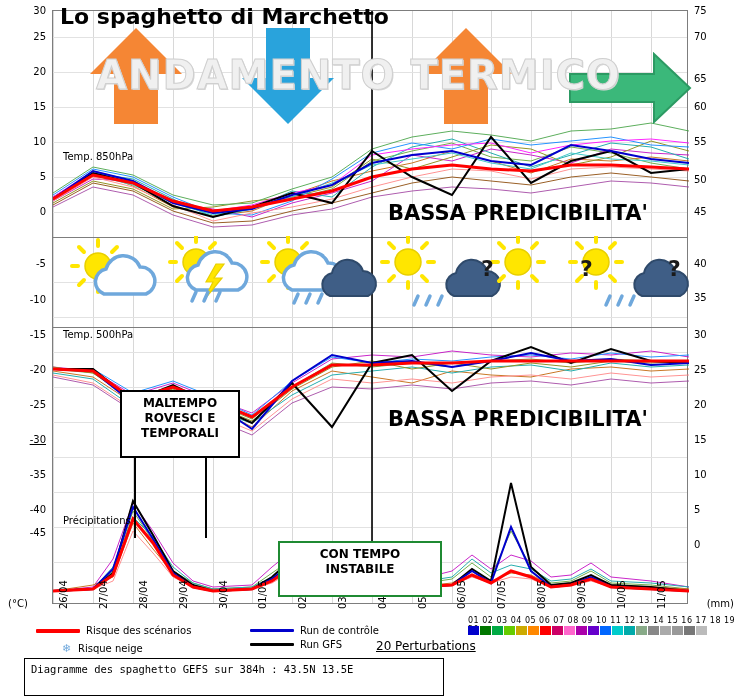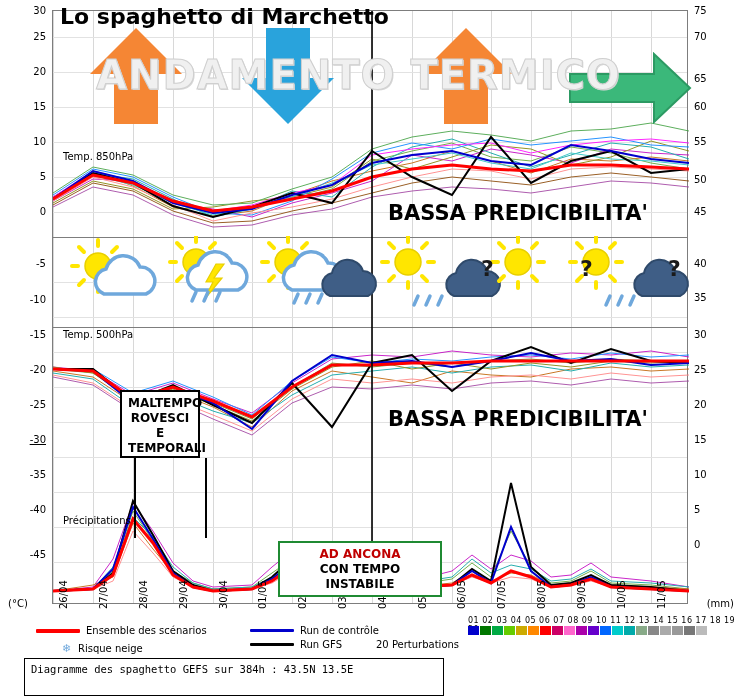--- a/index.html
+++ b/index.html
@@ -87,21 +87,21 @@
   }
   .copy-box{
     position:absolute;border:1px solid #000;background:#fff;box-sizing:border-box;
     font-family:"DejaVu Sans Mono", monospace;font-size:10.5px;line-height:14px;
     padding:3px 6px;
   }
   .swatches{position:absolute;display:flex;}
   .swatches i{display:block;width:11px;height:9px;margin-right:1px;}
   .swnums{position:absolute;font-size:8px;letter-spacing:0.5px;
           font-family:"DejaVu Sans", sans-serif;}
-  .perturb-label{position:absolute;font-size:10px;}
+  .perturb-label{position:absolute;font-size:12px;text-decoration:underline;}
   .snow-dot{
     position:absolute;width:9px;height:9px;color:#6fa8dc;font-size:11px;line-height:9px;
   }
 </style>
 </head>
 <body>
 
 <div id="root">
 
   <div class="plot-frame">
@@ -205,21 +205,21 @@
   <div class="ytick" style="top:171px;">5</div>
   <div class="ytick" style="top:206px;">0</div>
   <div class="ytick" style="top:258px;">-5</div>
   <div class="ytick" style="top:294px;">-10</div>
   <div class="ytick" style="top:329px;">-15</div>
   <div class="ytick" style="top:364px;">-20</div>
   <div class="ytick" style="top:399px;">-25</div>
   <div class="ytick" style="top:434px;text-decoration:underline;">-30</div>
   <div class="ytick" style="top:469px;">-35</div>
   <div class="ytick" style="top:504px;">-40</div>
-  <div class="ytick" style="top:549px;">-45</div>
+  <div class="ytick" style="top:527px;">-45</div>
 
   <div class="ytick right" style="top:5px;">75</div>
   <div class="ytick right" style="top:31px;">70</div>
   <div class="ytick right" style="top:73px;">65</div>
   <div class="ytick right" style="top:101px;">60</div>
   <div class="ytick right" style="top:136px;">55</div>
   <div class="ytick right" style="top:174px;">50</div>
   <div class="ytick right" style="top:206px;">45</div>
   <div class="ytick right" style="top:258px;">40</div>
   <div class="ytick right" style="top:292px;">35</div>
@@ -352,38 +352,37 @@
         <use href="#clouddark"></use>
       </g>
     <g transform="translate(548,60)">
         <use href="#raindrops"></use>
       </g>
   </svg>
   <div style="position:absolute;left:481px;top:256px;font-size:22px;font-weight:bold;color:#1a1a1a;">?</div>
   <div style="position:absolute;left:580px;top:256px;font-size:22px;font-weight:bold;color:#1a1a1a;">?</div>
   <div style="position:absolute;left:668px;top:256px;font-size:22px;font-weight:bold;color:#1a1a1a;">?</div>
 
-  <div class="callout" style="left:120px;top:390px;width:80px;height:68px;">
+  <div class="callout" style="left:120px;top:390px;width:120px;height:68px;">
     <div>MALTEMPO</div>
     <div>ROVESCI E</div>
     <div>TEMPORALI</div>
   </div>
   <div class="leader" style="left:134px;top:458px;height:80px;"></div>
   <div class="leader" style="left:205px;top:458px;height:80px;"></div>
 
 
   <div class="callout green" style="left:278px;top:541px;width:164px;height:56px;">
-    <div class="l1">AD  ANCONA</div>
     <div class="l3">CON TEMPO INSTABILE</div>
   </div>
 
   <div class="legend-wrap">
 
     <div class="legend-line" style="left:36px;top:15px;width:44px;background:#ff0000;height:4px;"></div>
-    <div class="legend-text" style="left:86px;top:11px;">Ensemble des scénarios</div>
+    <div class="legend-text" style="left:86px;top:11px;">Risque des scénarios</div>
 
     <div class="legend-line" style="left:250px;top:15px;width:44px;background:#0000cc;height:3px;"></div>
     <div class="legend-text" style="left:300px;top:11px;">Run de contrôle</div>
 
     <div class="legend-line" style="left:250px;top:29px;width:44px;background:#000000;height:3px;"></div>
     <div class="legend-text" style="left:300px;top:25px;">Run GFS</div>
 
     <div class="snow-dot" style="left:62px;top:30px;">❄</div>
     <div class="legend-text" style="left:78px;top:29px;">Risque neige</div>
 

